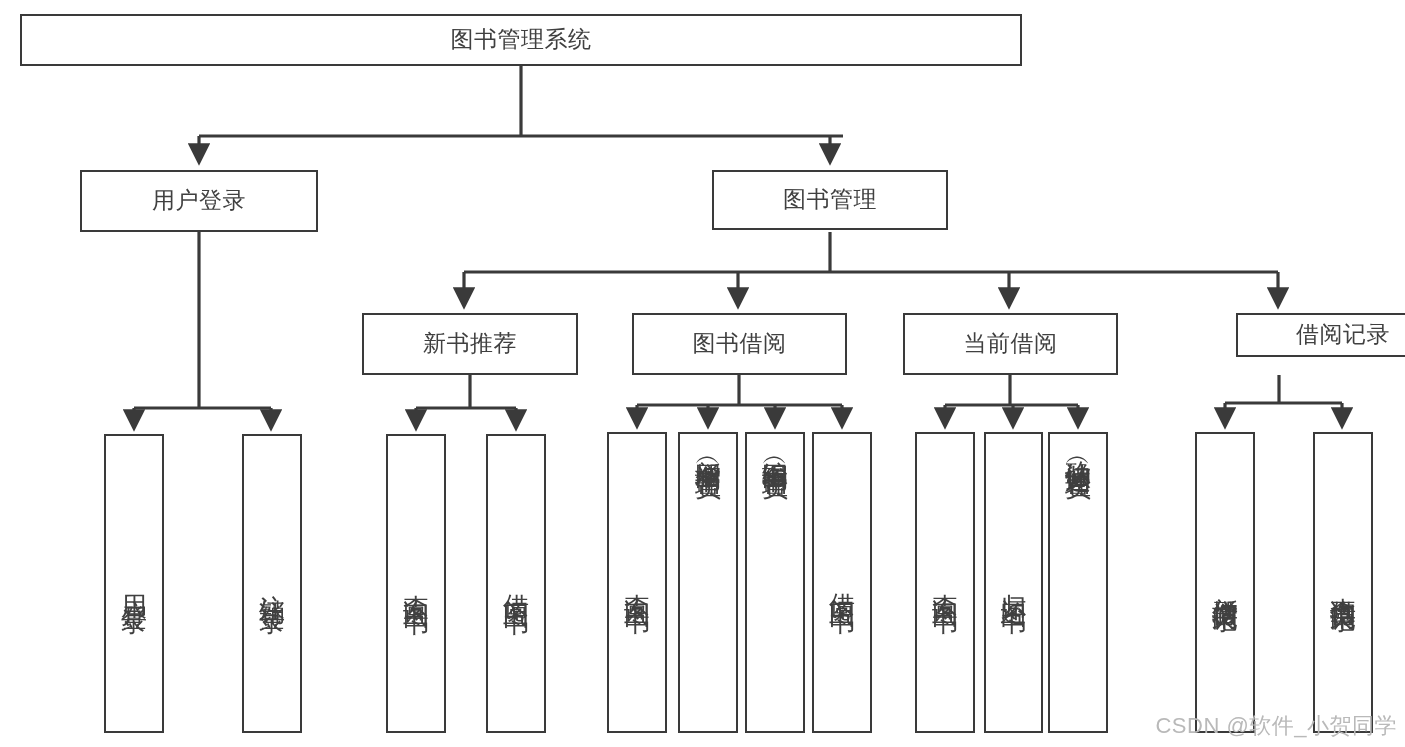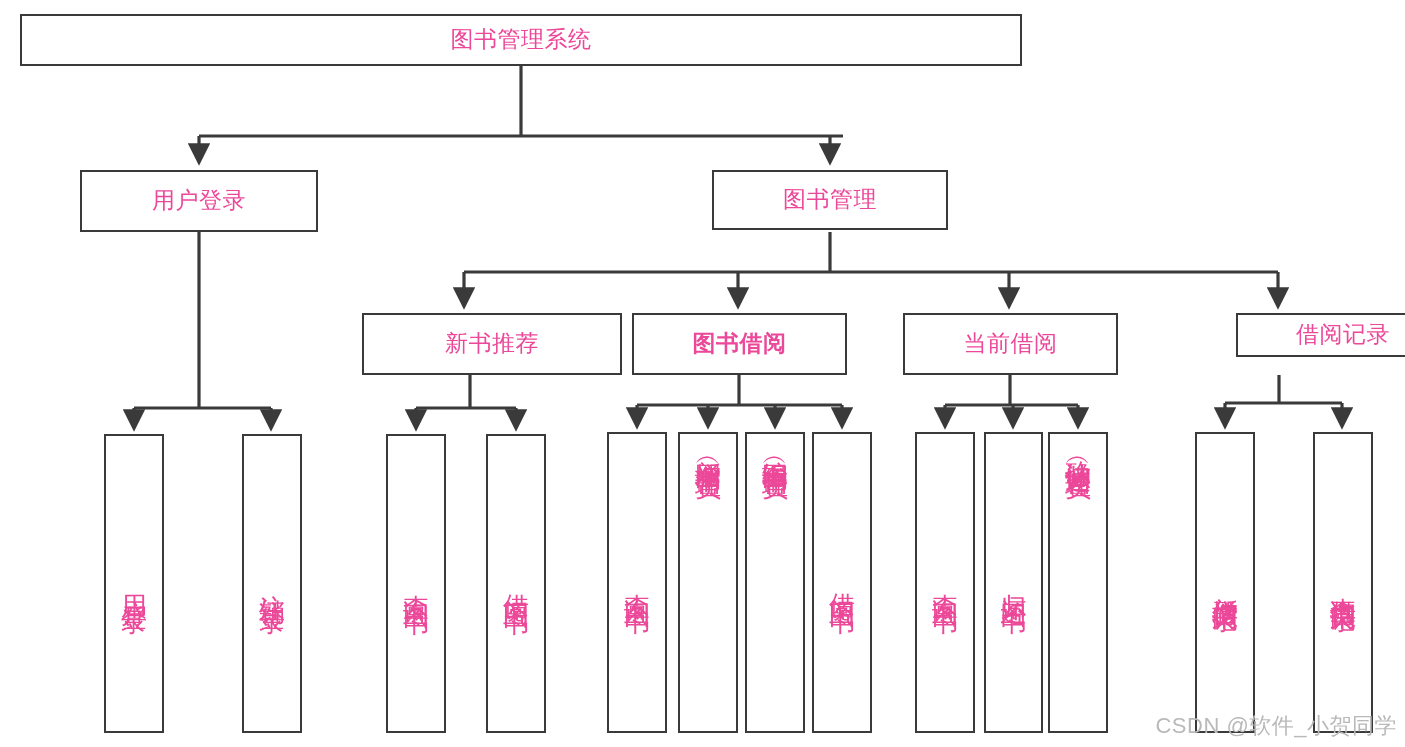--- a/index.html
+++ b/index.html
@@ -24,21 +24,21 @@
     pointer-events: none;
   }
   .node {
     position: absolute;
     box-sizing: border-box;
     background: #ffffff;
     border: 2.4px solid #3a3a3a;
     display: flex;
     align-items: center;
     justify-content: center;
-    color: #ec4899;
+    color: #404040;
   }
   .node .label {
     display: block;
     text-align: center;
     letter-spacing: 0.5px;
   }
   .node.horiz .label {
     writing-mode: horizontal-tb;
     font-size: 23px;
     line-height: 1.1;
@@ -132,24 +132,24 @@
     <span class="label">图书管理系统</span>
   </div>
 
   <div class="node horiz" style="left:80px; top:170px; width:238px; height:62px;">
     <span class="label">用户登录</span>
   </div>
   <div class="node horiz" style="left:712px; top:170px; width:236px; height:60px;">
     <span class="label">图书管理</span>
   </div>
 
-  <div class="node horiz" style="left:362px; top:313px; width:260px; height:62px;">
+  <div class="node horiz" style="left:362px; top:313px; width:216px; height:62px;">
     <span class="label">新书推荐</span>
   </div>
-  <div class="node horiz" style="left:632px; top:313px; width:215px; height:62px;font-weight:bold;">
+  <div class="node horiz" style="left:632px; top:313px; width:215px; height:62px;">
     <span class="label">图书借阅</span>
   </div>
   <div class="node horiz" style="left:903px; top:313px; width:215px; height:62px;">
     <span class="label">当前借阅</span>
   </div>
   <div class="node horiz" style="left:1236px; top:313px; width:214px; height:44px;">
     <span class="label">借阅记录</span>
   </div>
 
   <div class="node vert center" style="left:104px; top:434px; width:60px; height:299px;">

